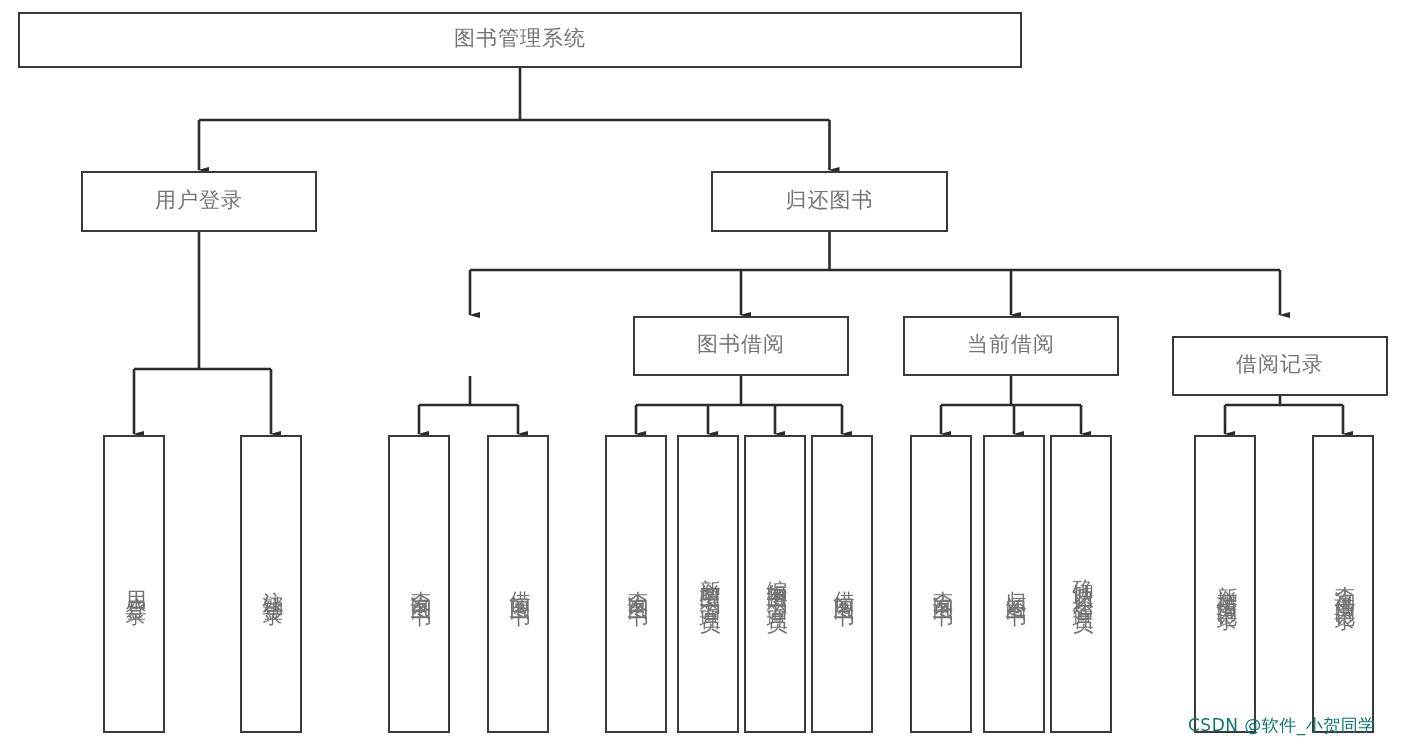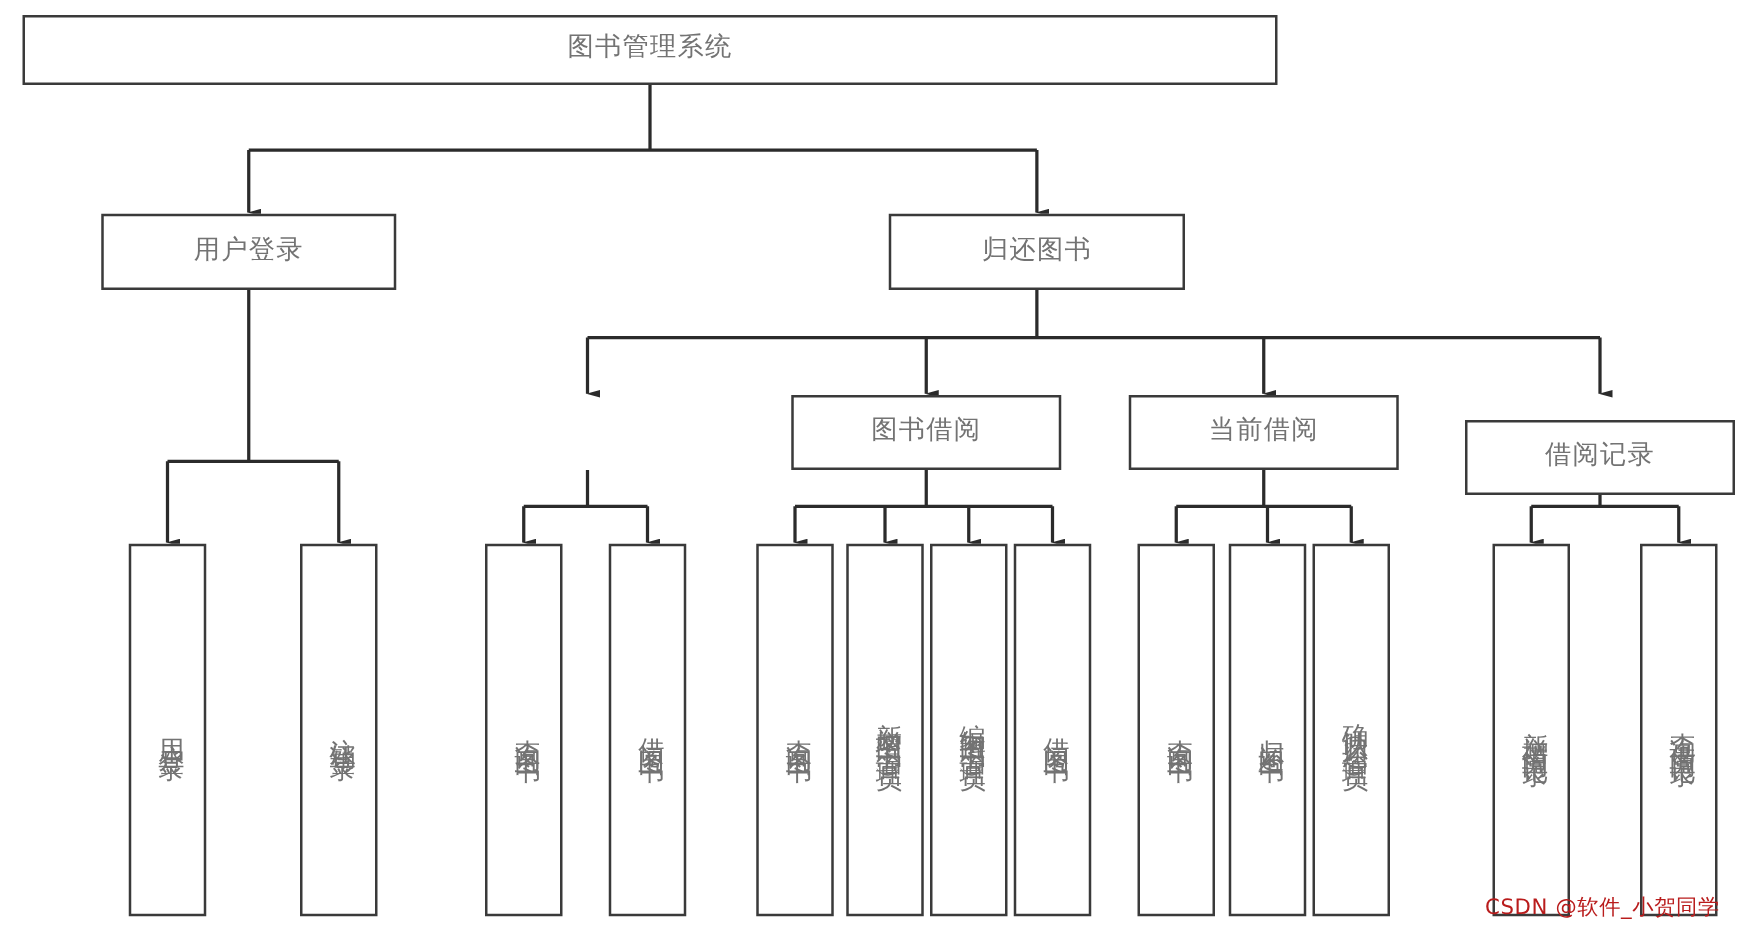--- a/index.html
+++ b/index.html
@@ -52,21 +52,21 @@
     text-align: center;
   }
   .node-label {
     display: block;
   }
   .watermark {
     position: absolute;
     left: 1188px;
     top: 714px;
     font-size: 17px;
-    color: #b91c1c;
+    color: #0f766e;
     white-space: nowrap;
     z-index: 5;
     letter-spacing: 0.5px;
   }
 </style>
 </head>
 <body>
 
 <div id="diagram-root">
 

